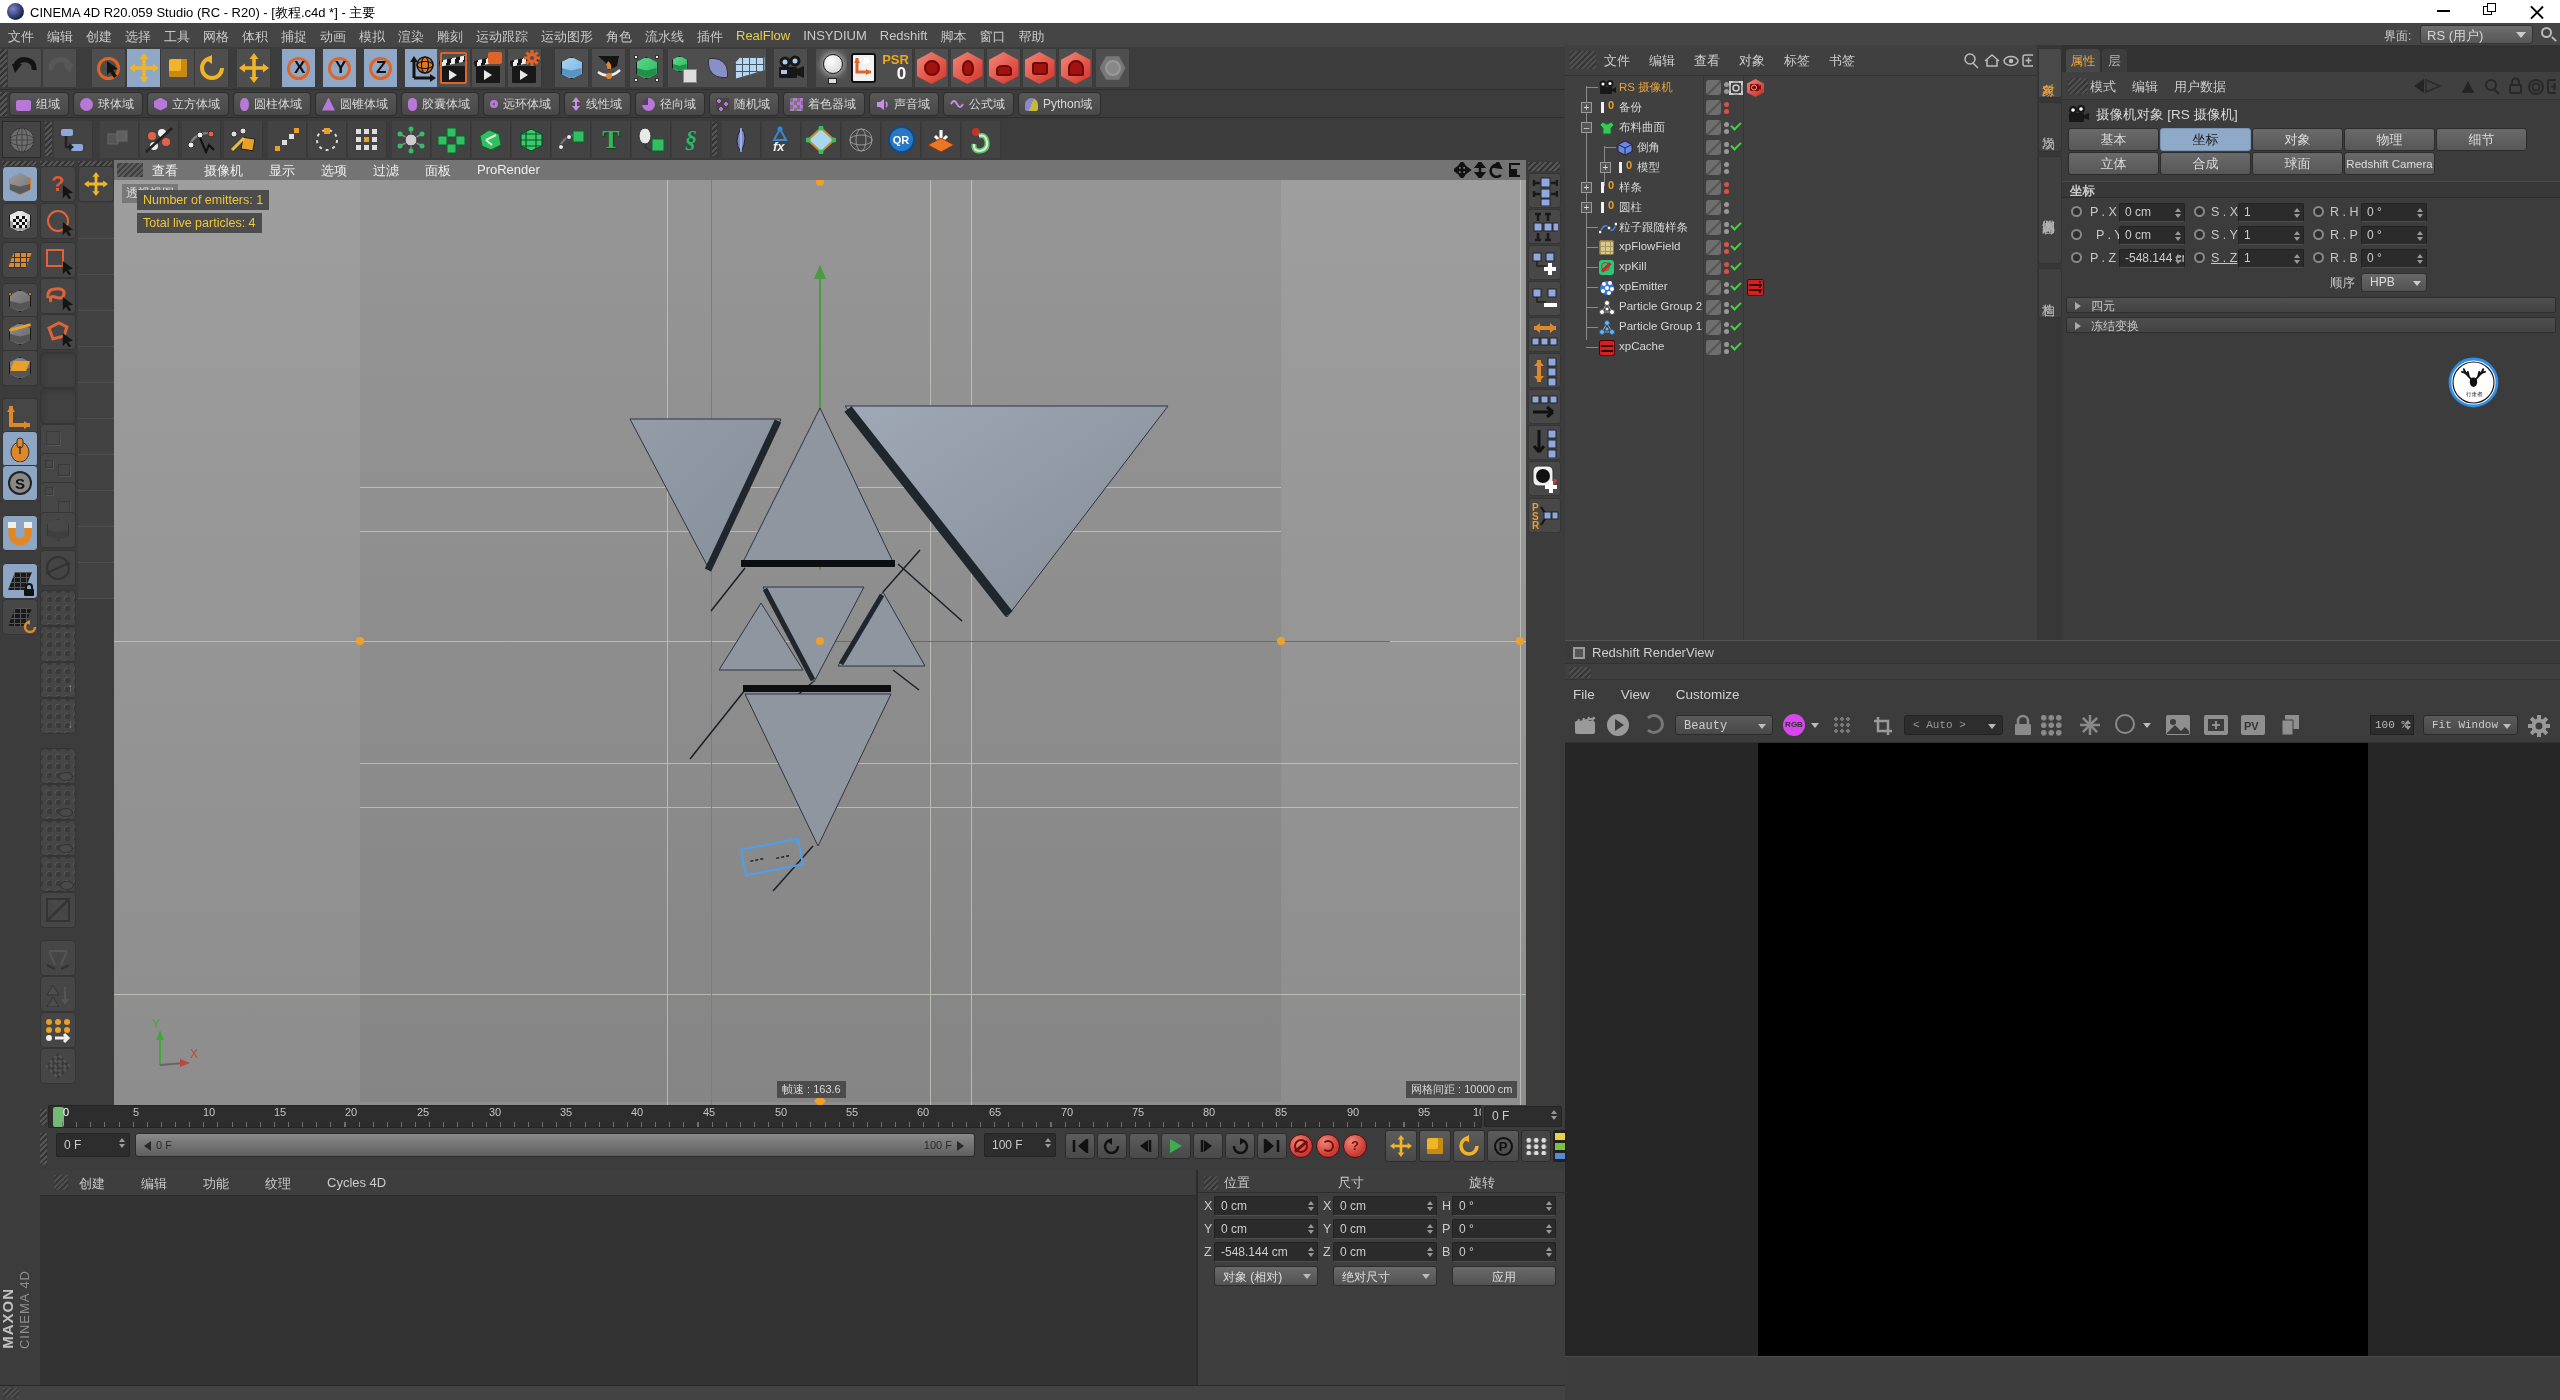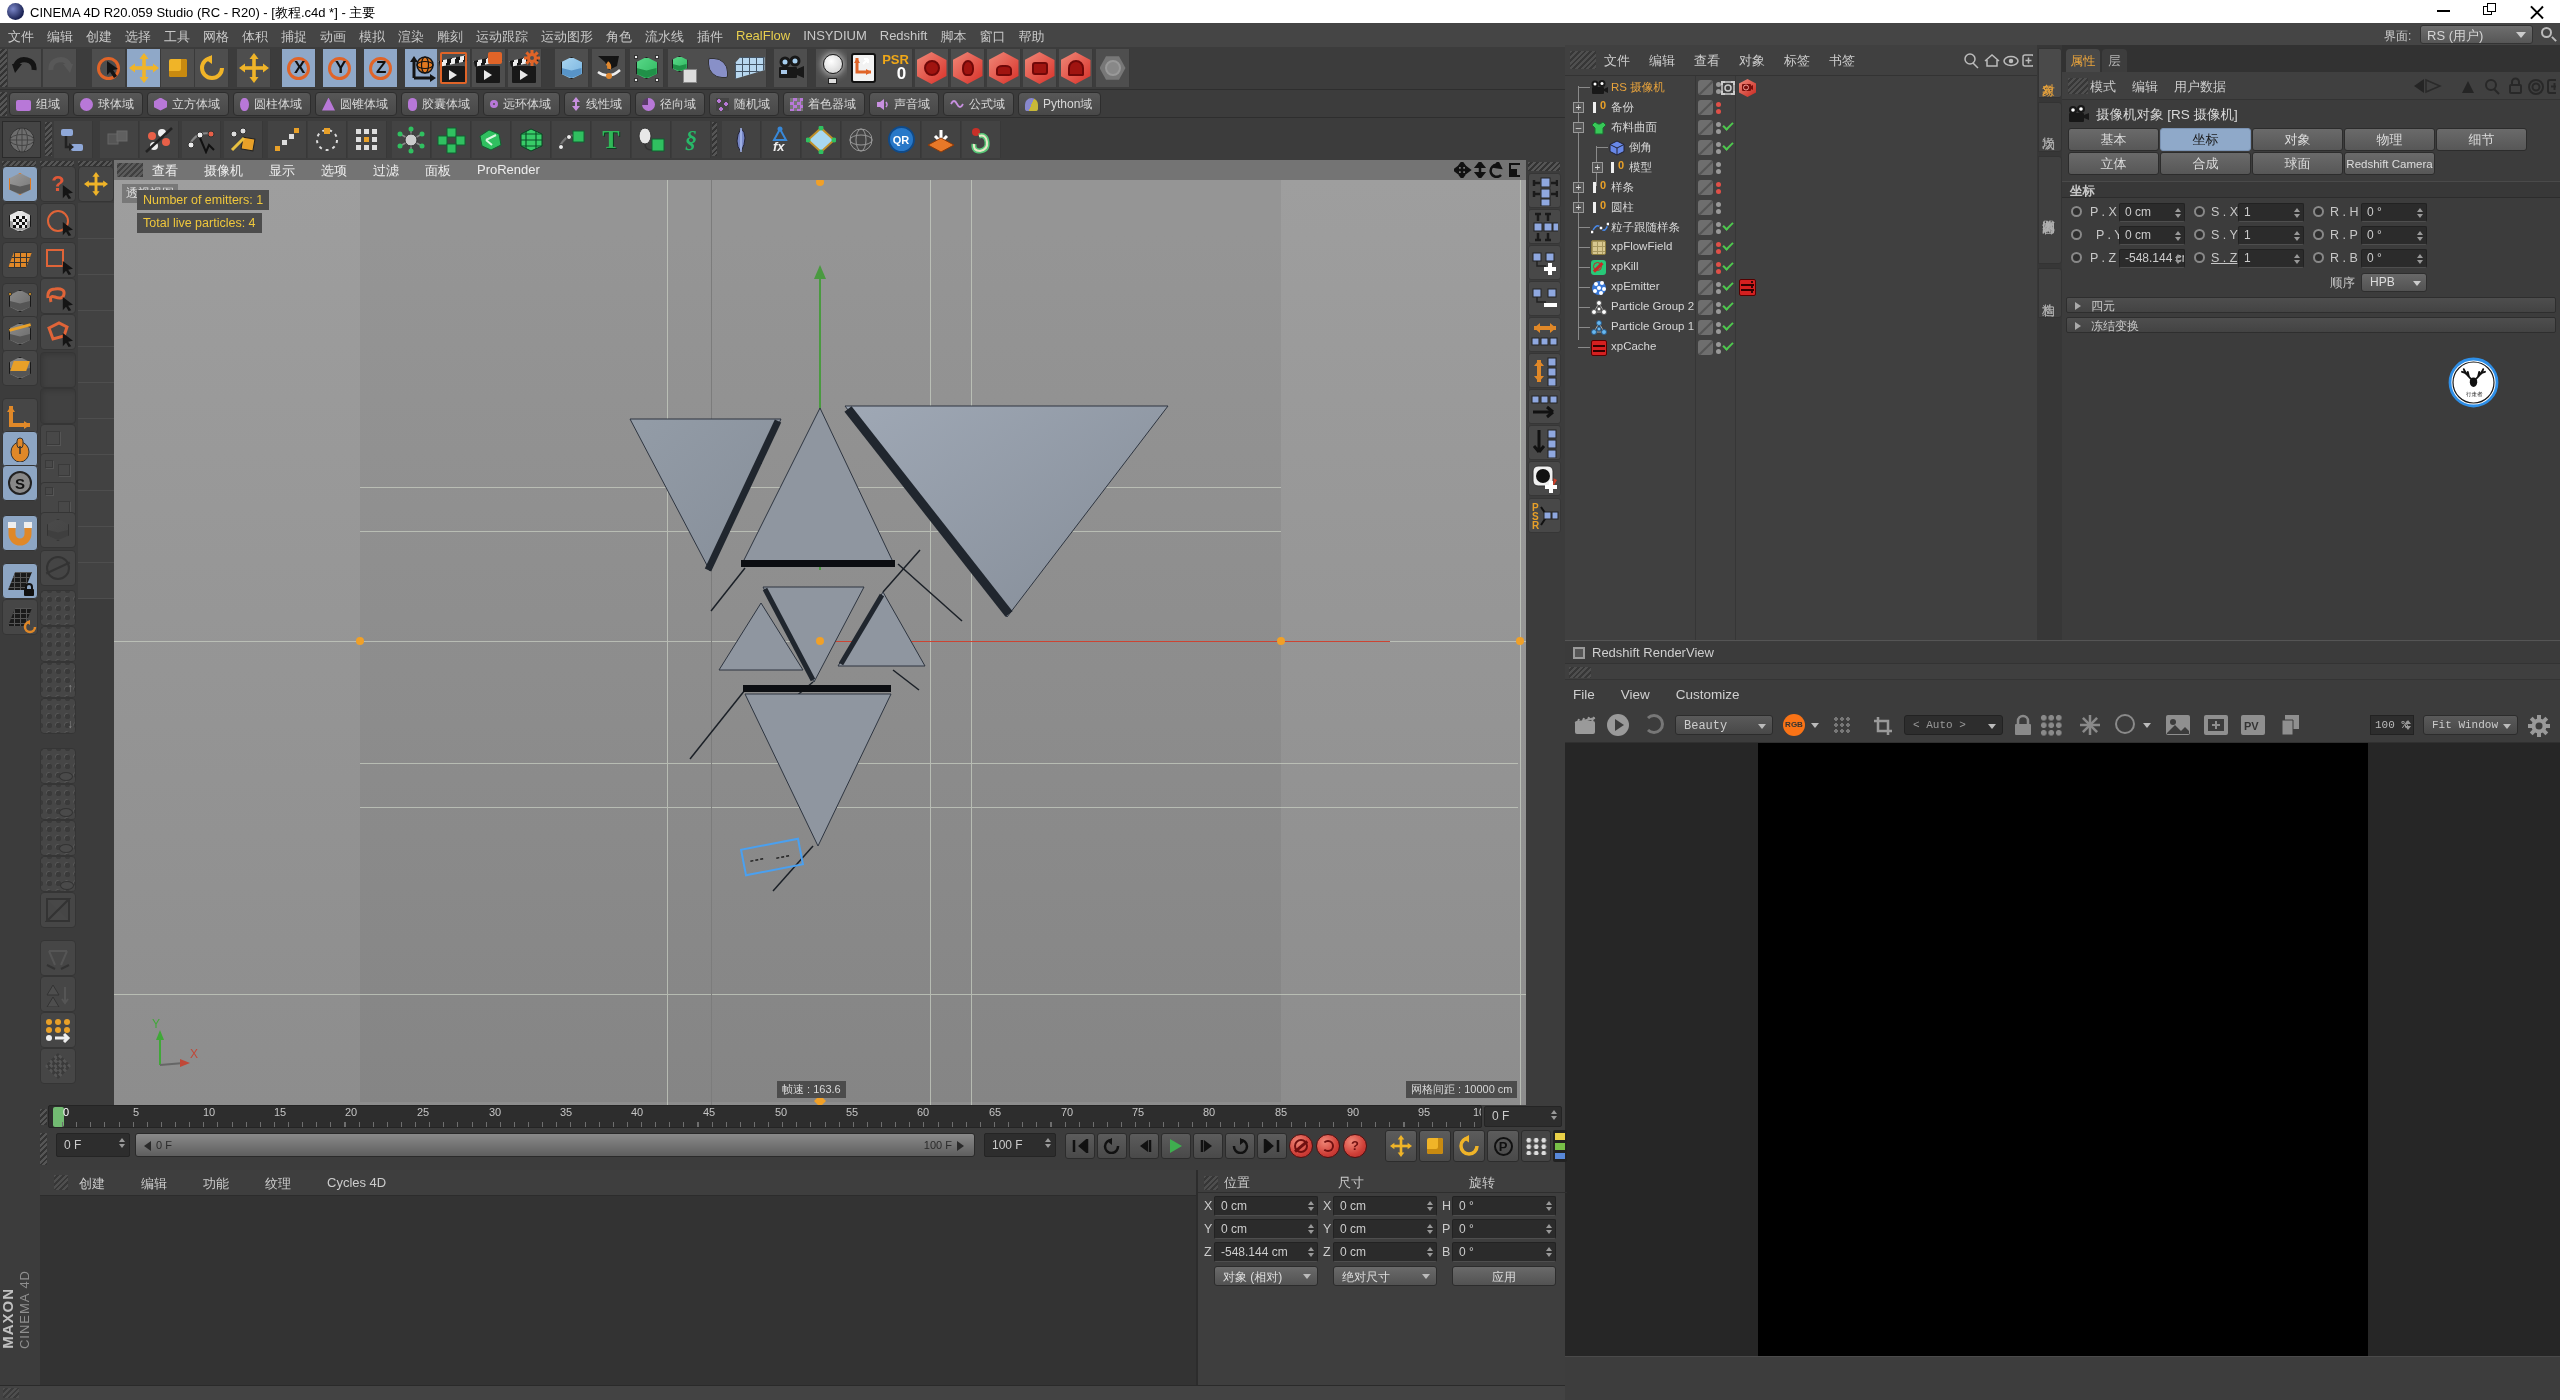--- a/index.html
+++ b/index.html
@@ -923,21 +923,21 @@
       <svg class="abs" style="left:398px;top:7px;" width="70" height="17" fill="none" stroke="#bbb" stroke-width="1.5">
         <circle cx="7" cy="7" r="5"></circle>
           <line x1="10" y1="11" x2="15" y2="16"></line>
         <path d="M22 9 L29 3 L36 9 M24 8 L24 14 L34 14 L34 8"></path>
         <ellipse cx="48" cy="9" rx="7" ry="4.5"></ellipse>
           <circle cx="48" cy="9" r="1.5" fill="#bbb"></circle>
         <rect x="60" y="3" width="11" height="11" rx="2"></rect>
           <path d="M65.5 5.5 L65.5 11.5 M62.5 8.5 L68.5 8.5"></path>
       </svg>
     </div>
-    <div id="omtree" class="abs" style="left:4px;top:31px;width:472px;height:564px;font-size:11.5px;color:#d6d6d6;">
+    <div id="omtree" class="abs" style="left:12px;top:31px;width:472px;height:564px;font-size:11.5px;color:#d6d6d6;">
       <div class="abs" style="left:126px;top:0;width:1px;height:564px;background:#363636;"></div>
       <div class="abs" style="left:166px;top:0;width:1px;height:564px;background:#363636;"></div>
       <div class="abs" style="left:9px;top:10px;width:1px;height:254px;background:#8a8a8a;"></div>
       <div class="abs" style="left:27px;top:70px;width:1px;height:40px;background:#8a8a8a;"></div>
       <div class="orow" style="top:2px;">
           <span class="stub"></span>
           <svg class="oi" style="left:22px;" width="17" height="15">
             <circle cx="4" cy="4" r="3.5" fill="#181818"></circle>
             <circle cx="11" cy="3.5" r="3.5" fill="#181818"></circle>
             <circle cx="4" cy="4" r="1.5" fill="#fff"></circle>
@@ -1241,21 +1241,21 @@
     <div class="abs" style="left:0;top:68px;width:995px;height:34px;border-bottom:1px solid #303030;">
       <svg class="abs" style="left:9px;top:6px;" width="24" height="22">
           <rect x="1" y="6" width="20" height="13" rx="2" fill="#9a9a9a"></rect>
           <path d="M1 8 L21 3 M3 9 L5 4 M8 8 L10 3 M13 7 L15 2 M18 6 L20 2" stroke="#9a9a9a" stroke-width="2"></path>
         </svg>
       <div class="abs" style="left:42px;top:5px;width:22px;height:22px;border-radius:50%;background:#9a9a9a;">
           <span style="position:absolute;left:8px;top:5px;width:0;height:0;border-top:6px solid transparent;border-bottom:6px solid transparent;border-left:9px solid #3c3c3c;"></span>
         </div>
       <div class="abs" style="left:79px;top:5px;width:20px;height:20px;border:3px solid #777;border-radius:50%;border-left-color:transparent;"></div>
       <div class="rvdrop" style="left:110px;width:98px;">Beauty<b class="dda"></b></div>
-      <div class="abs" style="left:218px;top:5px;width:22px;height:22px;border-radius:50%;background:#f97316;color:#333;font-size:8px;font-weight:bold;text-align:center;line-height:22px;">RGB</div>
+      <div class="abs" style="left:218px;top:5px;width:22px;height:22px;border-radius:50%;background:#d946ef;color:#333;font-size:8px;font-weight:bold;text-align:center;line-height:22px;">RGB</div>
       <b class="dda" style="left:246px;top:14px;"></b>
       <div class="abs" style="left:268px;top:7px;width:18px;height:18px;background:radial-gradient(circle 1.8px,#777 1.8px,transparent 2px) 0 0/6px 6px;"></div>
       <svg class="abs" style="left:307px;top:6px;" width="22" height="22" stroke="#9a9a9a" stroke-width="2.5" fill="none">
           <path d="M2 6 L16 6 L16 20 M6 2 L6 16 L20 16"></path>
         </svg>
       <div class="rvdrop" style="left:339px;width:99px;background:#2d2d2d;border-color:#222;color:#999;font-family:'Liberation Mono',monospace;font-size:11px;">&lt; Auto &gt;<b class="dda"></b></div>
       <svg class="abs" style="left:448px;top:5px;" width="20" height="22" fill="#8a8a8a">
           <rect x="2" y="10" width="16" height="11" rx="1"></rect>
           <path d="M5 10 L5 7 A5 5 0 0 1 15 7 L15 10" fill="none" stroke="#8a8a8a" stroke-width="2.5"></path>
         </svg>

